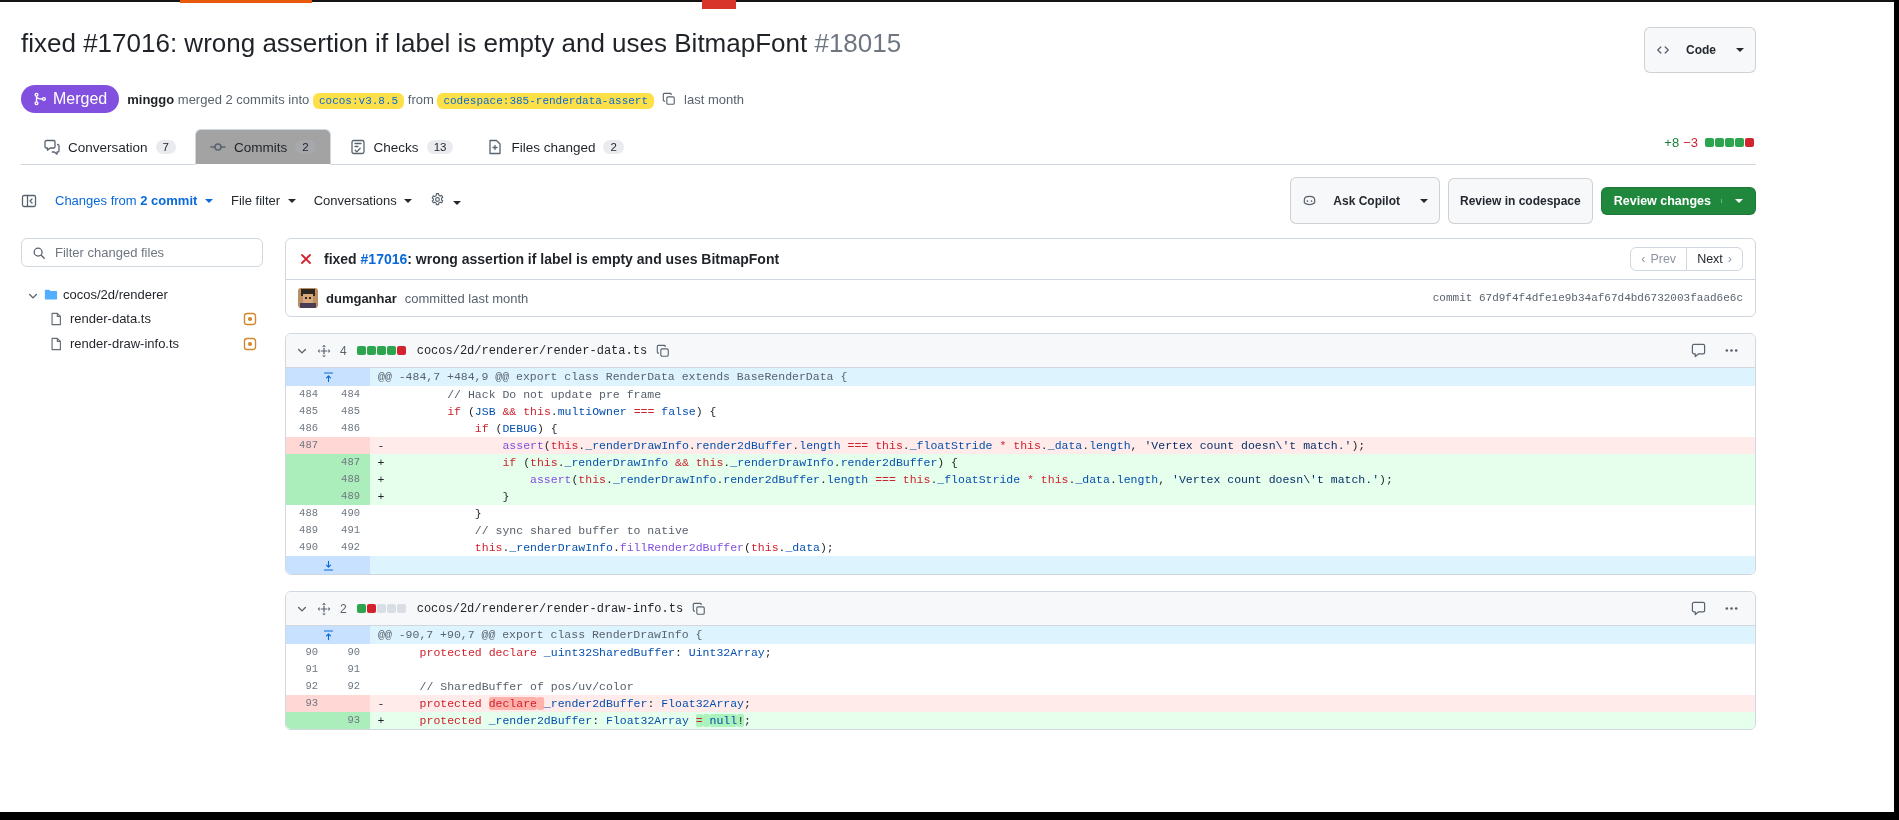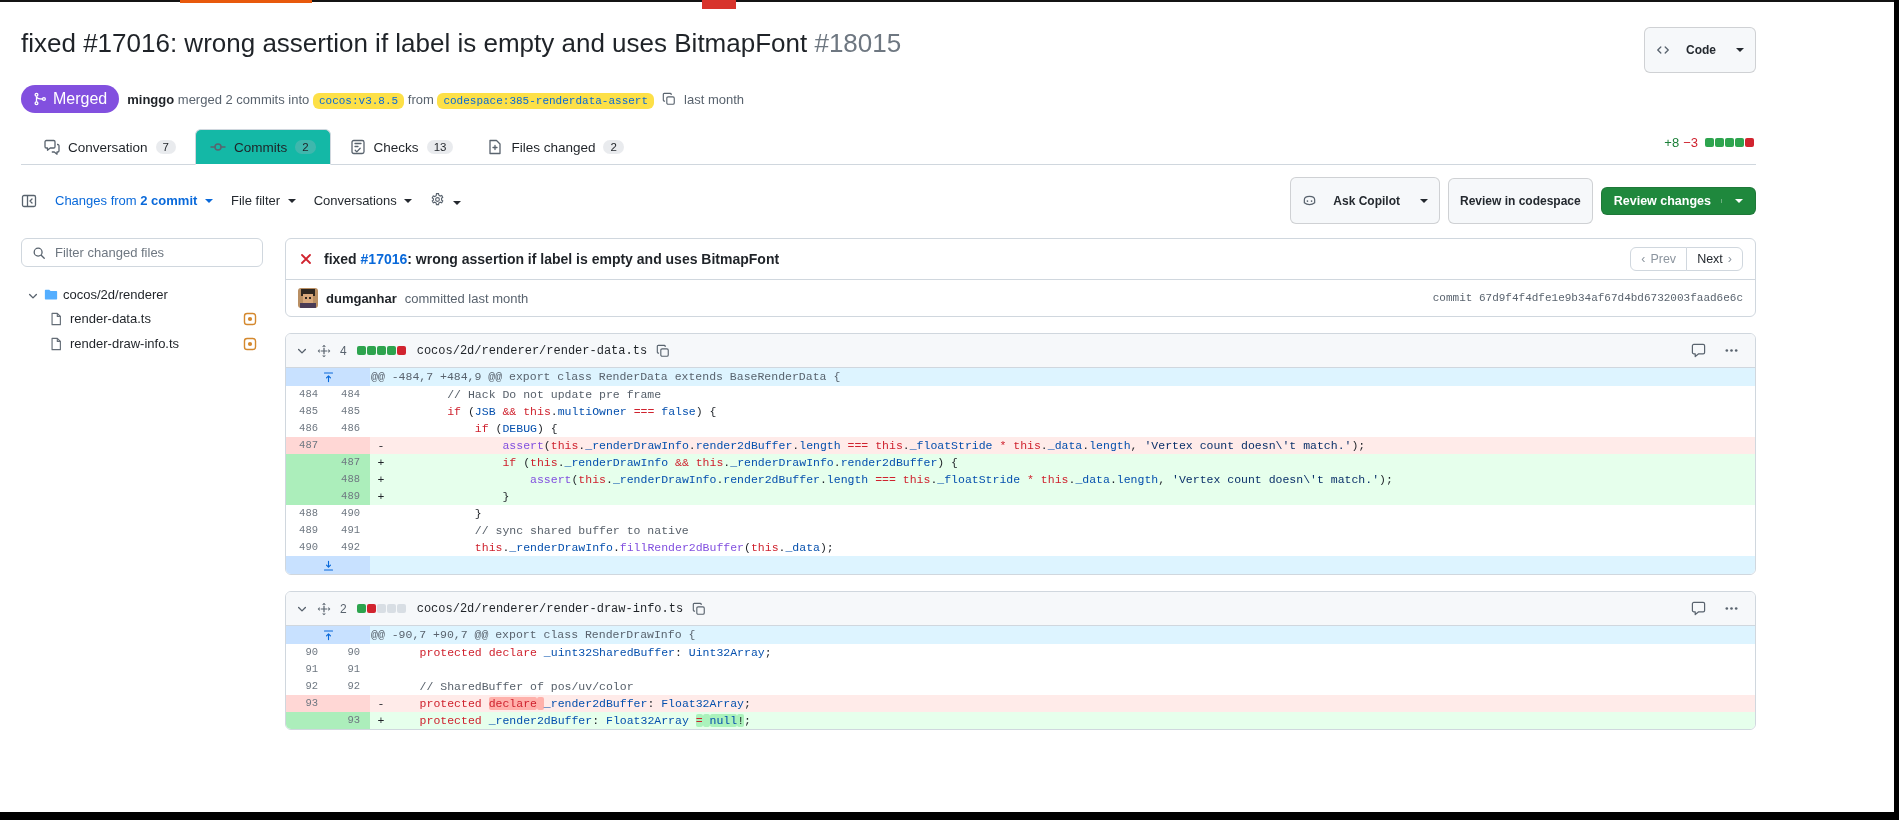--- a/index.html
+++ b/index.html
@@ -36,21 +36,21 @@
   .chip{background:#fde047;color:#0969da;font-family:"Liberation Mono","DejaVu Sans Mono",monospace;
         font-size:11px;padding:2px 6px;border-radius:6px;cursor:pointer}
 
   
   .tabnav{margin-top:16px;border-bottom:1px solid #d0d7de;display:flex;align-items:flex-end;
           justify-content:space-between}
   .tabs{display:flex;gap:4px;padding-left:8px}
   .tab{display:flex;align-items:center;gap:8px;padding:9px 14px;font-size:13.5px;color:#1f2328;
        border:1px solid transparent;border-radius:6px 6px 0 0;margin-bottom:-1px;cursor:pointer;
        background:transparent;text-decoration:none}
-  .tab.active{background:#14b8a6;border-color:#d0d7de;border-bottom-color:#fff}
+  .tab.active{background:#a3a3a3;border-color:#d0d7de;border-bottom-color:#fff}
   .tab .count{background:rgba(175,184,193,0.28);border-radius:999px;padding:1px 7px;font-size:11.5px;color:#1f2328}
   .diffstat-cluster{display:flex;align-items:center;gap:2px;font-size:13px;padding-bottom:14px;padding-right:2px}
   .additions{color:#1a7f37;margin-right:2px}
   .deletions{color:#cf222e;margin-right:4px}
   .block{width:9px;height:9px;border-radius:2px;display:inline-block;margin-left:1px}
   .block.add{background:#2da44e}
   .block.del{background:#d1242f}
   .block.neutral{background:#d8dee4}
 
   
@@ -114,21 +114,21 @@
   .drow.ctx{background:#fff}
   .drow.del{background:#ffebe9}
   .drow.del .num{background:#ffd7d5}
   .drow.add{background:#e6ffec}
   .drow.add .num{background:#aceebb}
   .drow.del .h{background:#ffb1ab;border-radius:2px}
   .drow.add .h{background:#abf2bc;border-radius:2px}
   .drow.hunk{height:18px;line-height:18px;background:#ddf4ff}
   .hunk-gutter{grid-column:1/3;background:#c8e1ff;display:flex;align-items:center;
         justify-content:center;cursor:pointer;color:#0969da}
-  .hunk-text{grid-column:3/5;color:#59636e;padding-left:1px;white-space:pre;overflow:hidden}
+  .hunk-text{grid-column:3/5;color:#59636e;padding-left:8px;white-space:pre;overflow:hidden}
 
   .tok-pl{color:#1f2328}
   .tok-kw{color:#cf222e}
   .tok-cn{color:#0550ae}
   .tok-st{color:#0a3069}
   .tok-fn{color:#8250df}
   .tok-cm{color:#57606a}
 </style>
 </head>
 <body>

